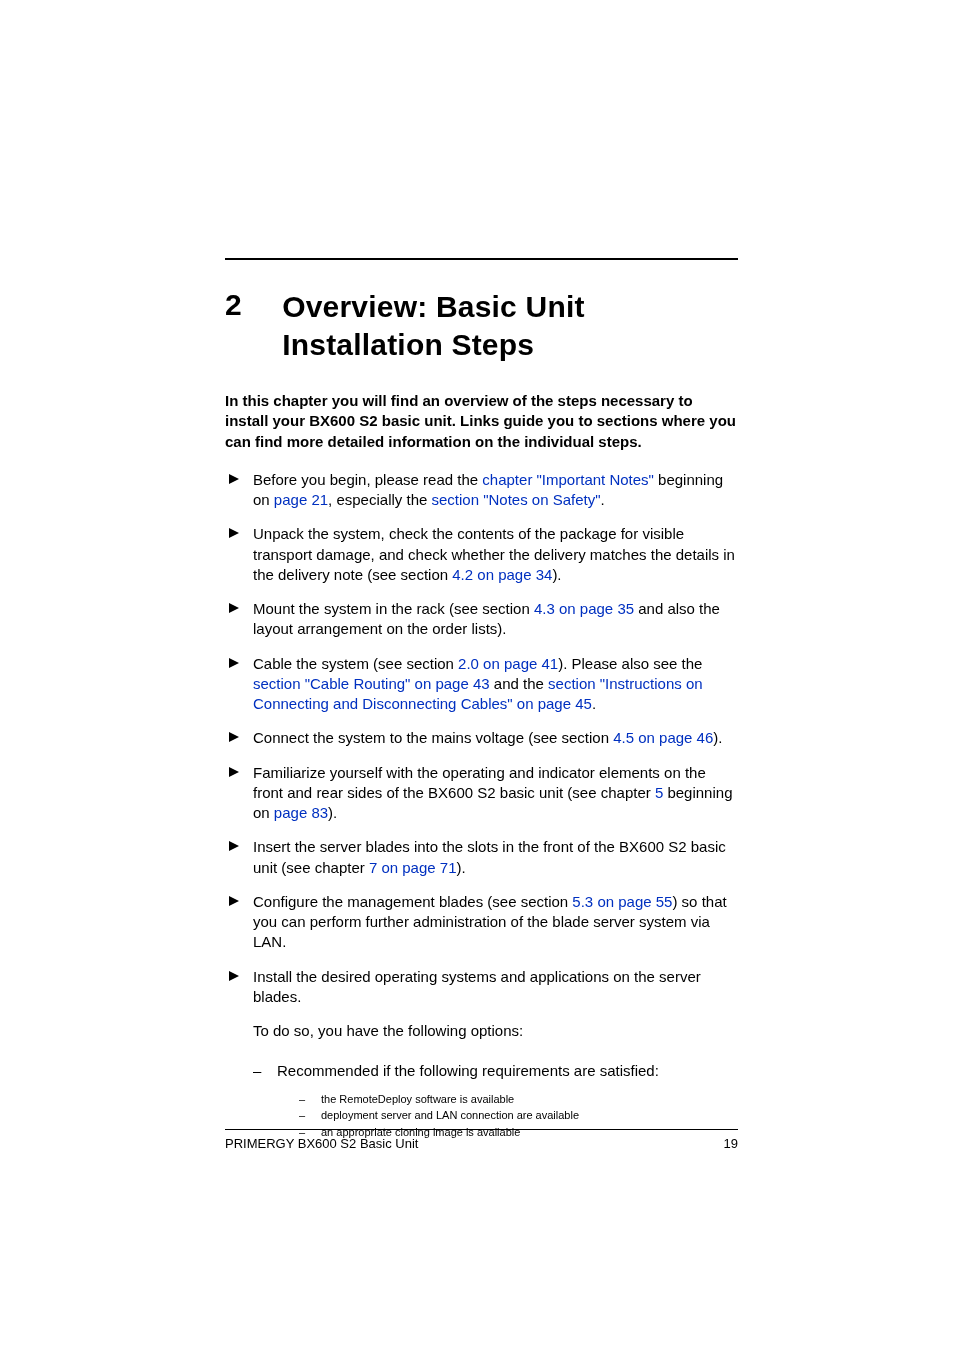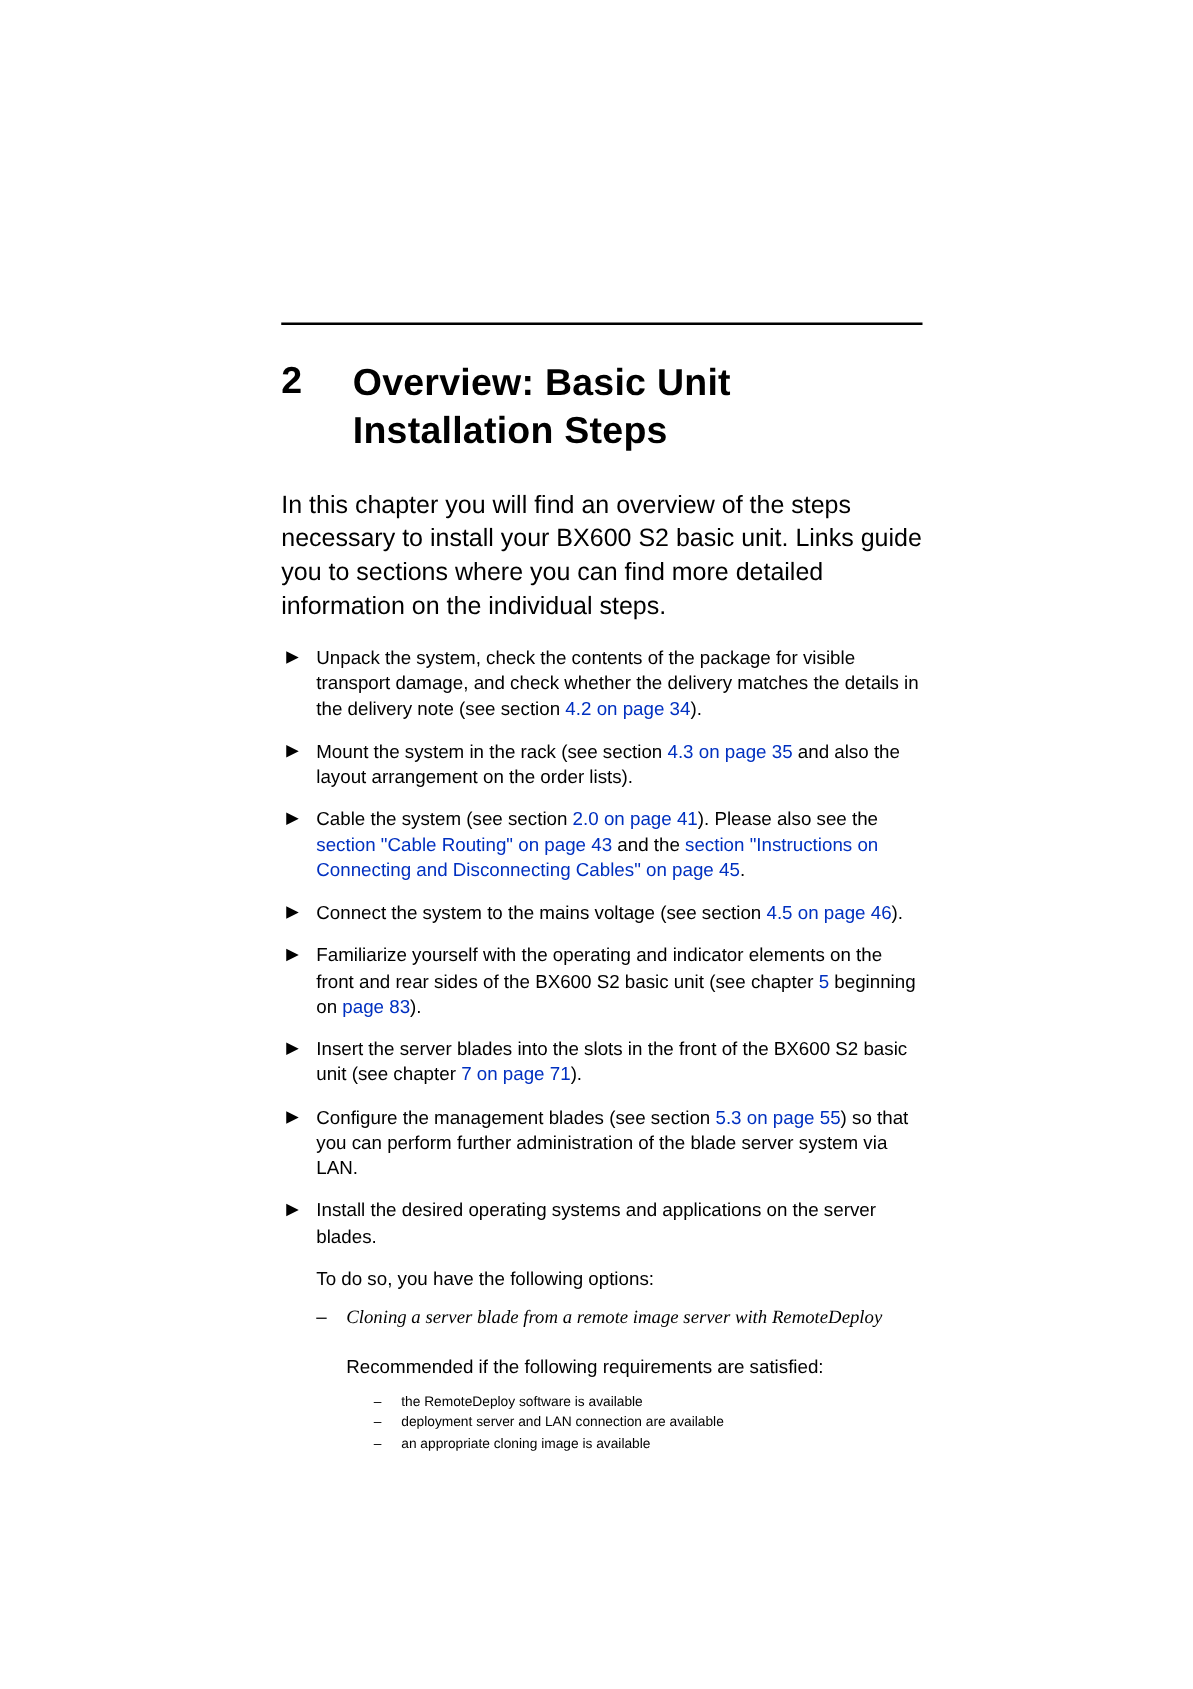--- a/index.html
+++ b/index.html
@@ -33,23 +33,24 @@
     flex: 0 0 auto;
     margin-right: 40px;
   }
   .chapter-title {
     font-size: 30px;
     font-weight: 700;
     line-height: 1.25;
     letter-spacing: 0.2px;
   }
   .intro {
-    font-size: 20px;
+    font-size: 15px;
     line-height: 1.35;
     margin: 0 0 18px 0;
+    font-weight: bold;
   }
   ul.steps {
     list-style: none;
     padding: 0;
     margin: 0;
   }
   ul.steps > li {
     position: relative;
     padding-left: 28px;
     font-size: 15px;
@@ -145,20 +146,23 @@
 
   <div class="chapter-header">
     <div class="chapter-number">2</div>
     <div class="chapter-title">Overview: Basic Unit Installation Steps</div>
   </div>
 
   <p class="intro">In this chapter you will find an overview of the steps necessary to install your BX600 S2 basic unit. Links guide you to sections where you can find more detailed information on the individual steps.</p>
 
   <ul class="steps">
 
+    <li>
+      <span>Before you begin, please read the </span><span class="link">chapter "Important Notes"</span><span> beginning on </span><span class="link">page 21</span><span>, especially the </span><span class="link">section "Notes on Safety"</span><span>.</span>
+    </li>
 
     <li>
       <span>Unpack the system, check the contents of the package for visible transport damage, and check whether the delivery matches the details in the delivery note (see section </span><span class="link">4.2 on page 34</span><span>).</span>
     </li>
 
     <li>
       <span>Mount the system in the rack (see section </span><span class="link">4.3 on page 35</span><span> and also the layout arrangement on the order lists).</span>
     </li>
 
     <li>
@@ -184,24 +188,30 @@
     <li>
       <span>Install the desired operating systems and applications on the server blades.</span>
     </li>
 
   </ul>
 
   <p class="sub-intro">To do so, you have the following options:</p>
 
   <ul class="dash">
     <li>
-      <span class="option-title">Cloning a server blade from a remote image server with RemoteDeploy</span>
       <span class="option-desc">Recommended if the following requirements are satisfied:</span>
       <ul class="dash-inner">
         <li>the RemoteDeploy software is available</li>
         <li>deployment server and LAN connection are available</li>
         <li>an appropriate cloning image is available</li>
       </ul>
     </li>
   </ul>
 
+  <div class="footer">
+    <hr class="footer-rule">
+    <div class="footer-row">
+      <span>PRIMERGY BX600 S2 Basic Unit</span>
+      <span>19</span>
+    </div>
+  </div>
 
 </div>
 
 </body></html>

